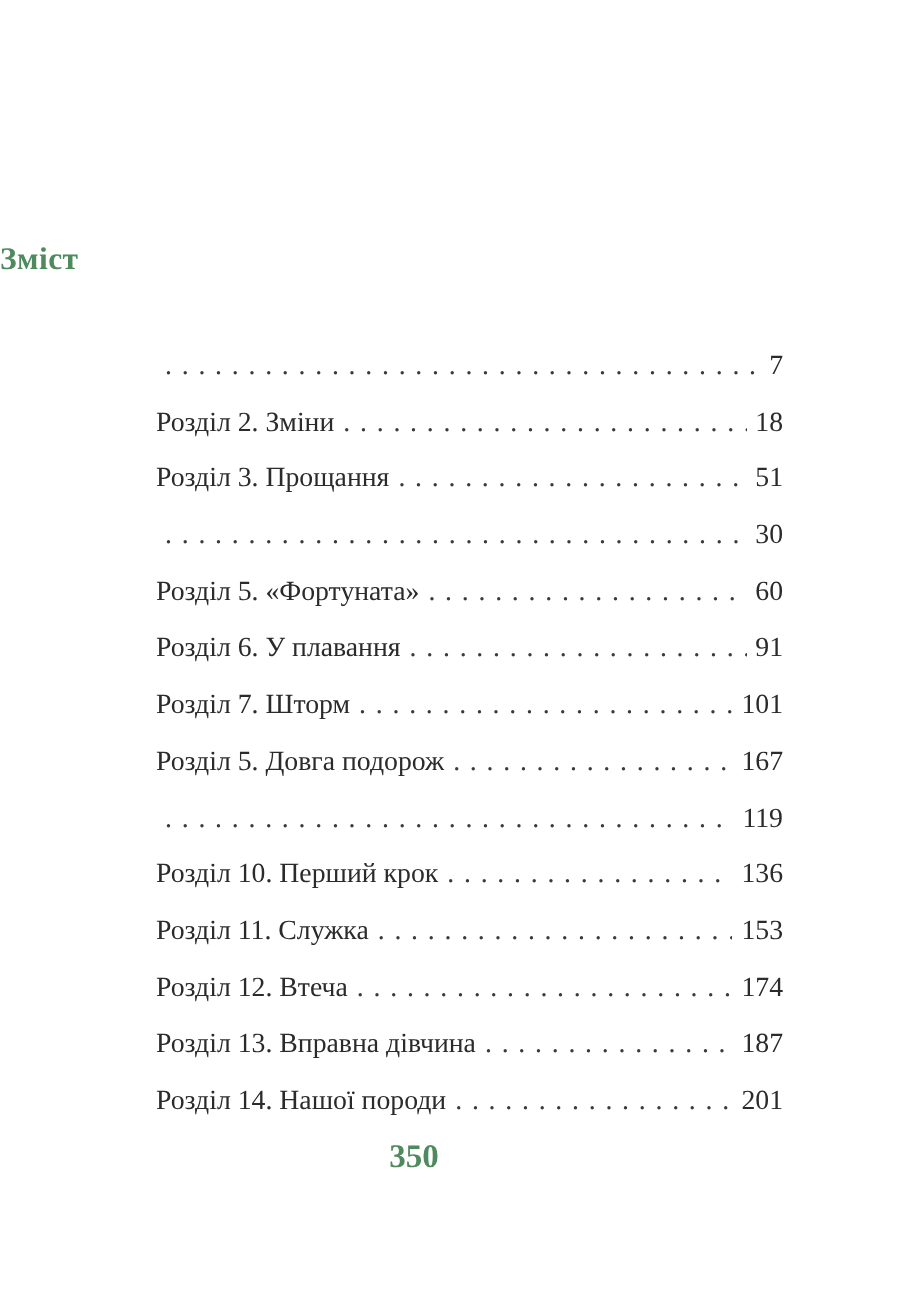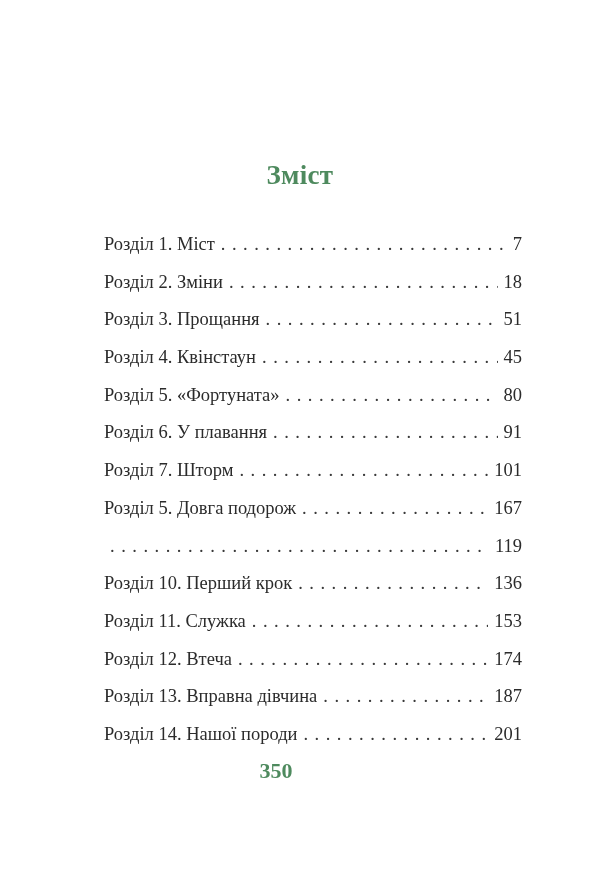--- a/index.html
+++ b/index.html
@@ -2,22 +2,22 @@
 <html><head>
   <meta charset="utf-8">
   <style>
     html, body { margin: 0; padding: 0; }
     body {
       width: 600px; height: 874px; background: #ffffff;
       font-family: "Liberation Serif", "DejaVu Serif", serif;
       color: #2b2b2b; position: relative; overflow: hidden;
     }
     .title {
-      position: absolute; top: 160px; left: 0; width: 600px; text-align: center;
-      font-size: 27px; font-weight: bold; color: #4e8a5e; letter-spacing: 0.3px;
+      position: absolute; top: 160px; left: 0; width: 600px; text-align: left;
+      font-size: 21px; font-weight: bold; color: #4e8a5e; letter-spacing: 0.3px;
     }
     .toc { position: absolute; top: 226px; left: 104px; width: 418px; }
     .row {
       display: flex; align-items: baseline; height: 37.7px;
       font-size: 18.5px; line-height: 37.7px;
     }
     .label { white-space: nowrap; }
     .dots {
       flex: 1; overflow: hidden; white-space: nowrap; margin: 0 6px;
       letter-spacing: 6.5px; color: #3a3a3a;
@@ -28,43 +28,41 @@
       font-size: 22px; font-weight: bold; color: #4e8a5e;
     }
   </style>
 </head>
 <body>
 
 <div class="title">Зміст</div>
 
 <div class="toc">
   <div class="row">
-      <span class="label">Розділ 1. Міст</span>
       <span class="dots">..........................................................</span>
       <span class="page">7</span>
     </div>
   <div class="row">
       <span class="label">Розділ 2. Зміни</span>
       <span class="dots">..........................................................</span>
       <span class="page">18</span>
     </div>
   <div class="row">
       <span class="label">Розділ 3. Прощання</span>
       <span class="dots">..........................................................</span>
       <span class="page">51</span>
     </div>
   <div class="row">
-      <span class="label">Розділ 4. Квінстаун</span>
       <span class="dots">..........................................................</span>
-      <span class="page">45</span>
+      <span class="page">30</span>
     </div>
   <div class="row">
       <span class="label">Розділ 5. «Фортуната»</span>
       <span class="dots">..........................................................</span>
-      <span class="page">80</span>
+      <span class="page">60</span>
     </div>
   <div class="row">
       <span class="label">Розділ 6. У плавання</span>
       <span class="dots">..........................................................</span>
       <span class="page">91</span>
     </div>
   <div class="row">
       <span class="label">Розділ 7. Шторм</span>
       <span class="dots">..........................................................</span>
       <span class="page">101</span>

